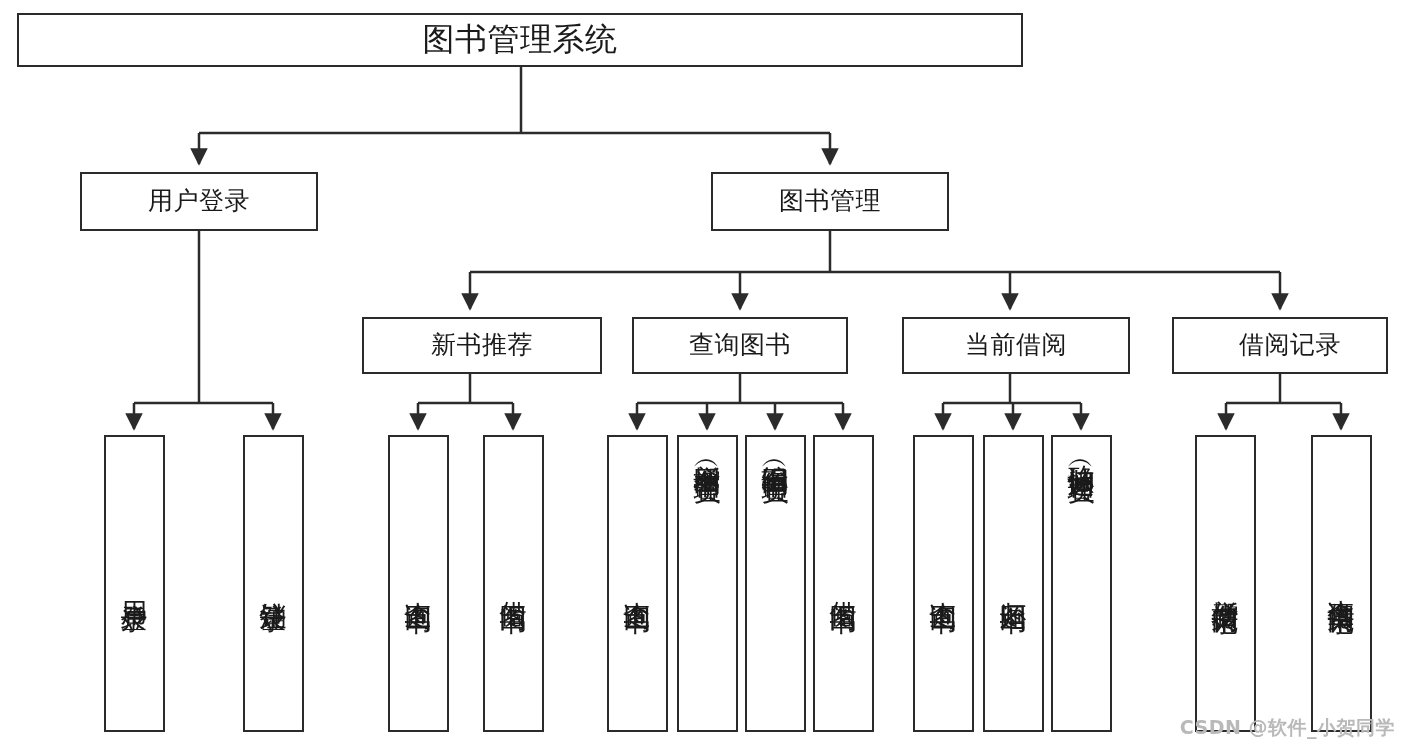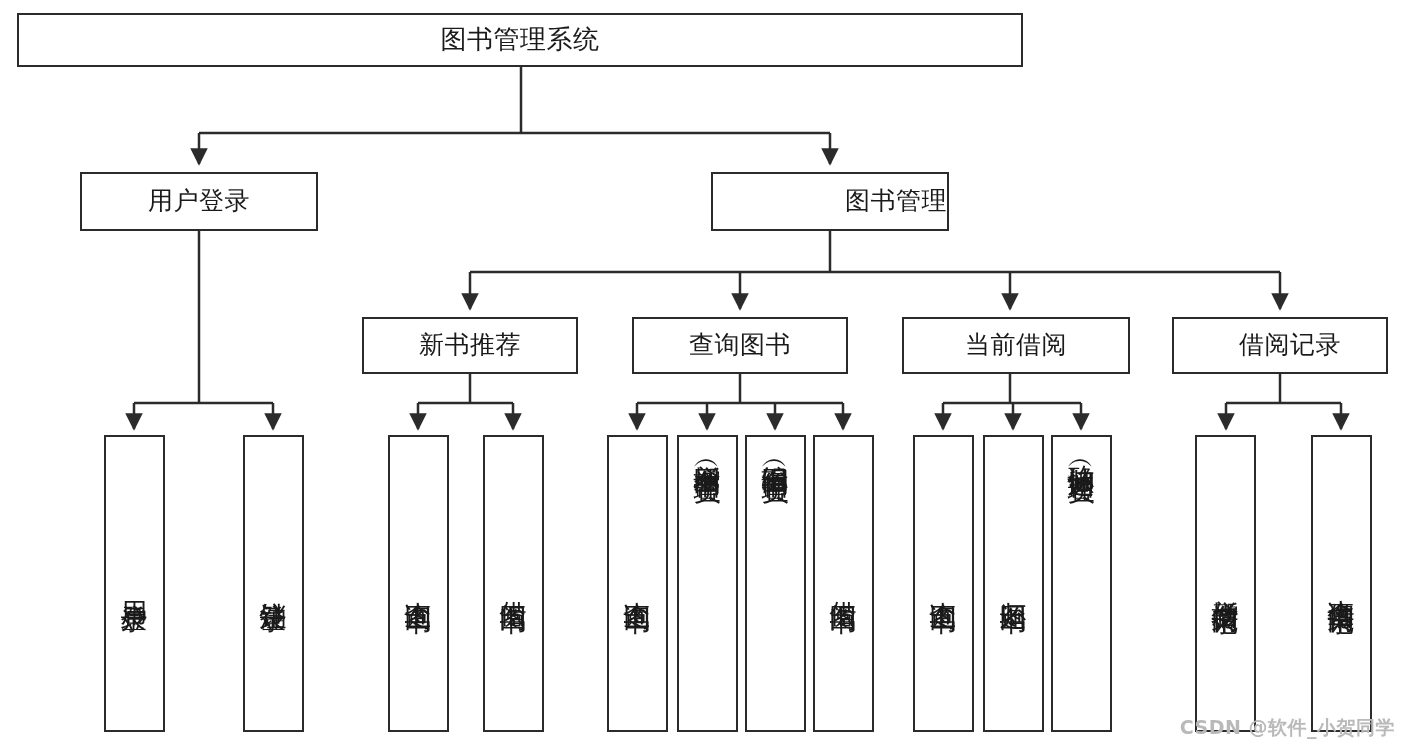--- a/index.html
+++ b/index.html
@@ -41,21 +41,21 @@
     text-align: center;
     line-height: 1.05;
   }
   
   .node.horiz .label {
     font-size: 25px;
     letter-spacing: 0.5px;
     white-space: nowrap;
   }
   .node.root .label {
-    font-size: 26px;
+    font-size: 32px;
   }
   
   .node.vert {
     align-items: flex-start;
     justify-content: center;
     padding-top: 6px;
   }
   .node.vert .label {
     writing-mode: vertical-rl;
     text-orientation: upright;
@@ -135,25 +135,25 @@
     </g>
   </svg>
 
   <div class="node horiz root" style="left:17px; top:13px; width:1006px; height:54px;">
     <span class="label">图书管理系统</span>
   </div>
 
   <div class="node horiz" style="left:80px; top:172px; width:238px; height:59px;">
     <span class="label">用户登录</span>
   </div>
-  <div class="node horiz" style="left:711px; top:172px; width:238px; height:59px;justify-content:flex-end;">
+  <div class="node horiz" style="left:711px; top:172px; width:238px; height:59px;">
     <span class="label">图书管理</span>
   </div>
 
-  <div class="node horiz" style="left:362px; top:317px; width:216px; height:57px;justify-content:center;">
+  <div class="node horiz" style="left:362px; top:317px; width:240px; height:57px;justify-content:center;">
     <span class="label">新书推荐</span>
   </div>
   <div class="node horiz" style="left:632px; top:317px; width:216px; height:57px;">
     <span class="label">查询图书</span>
   </div>
   <div class="node horiz" style="left:902px; top:317px; width:228px; height:57px;">
     <span class="label">当前借阅</span>
   </div>
   <div class="node horiz" style="left:1172px; top:317px; width:216px; height:57px;padding-left:20px;">
     <span class="label">借阅记录</span>

